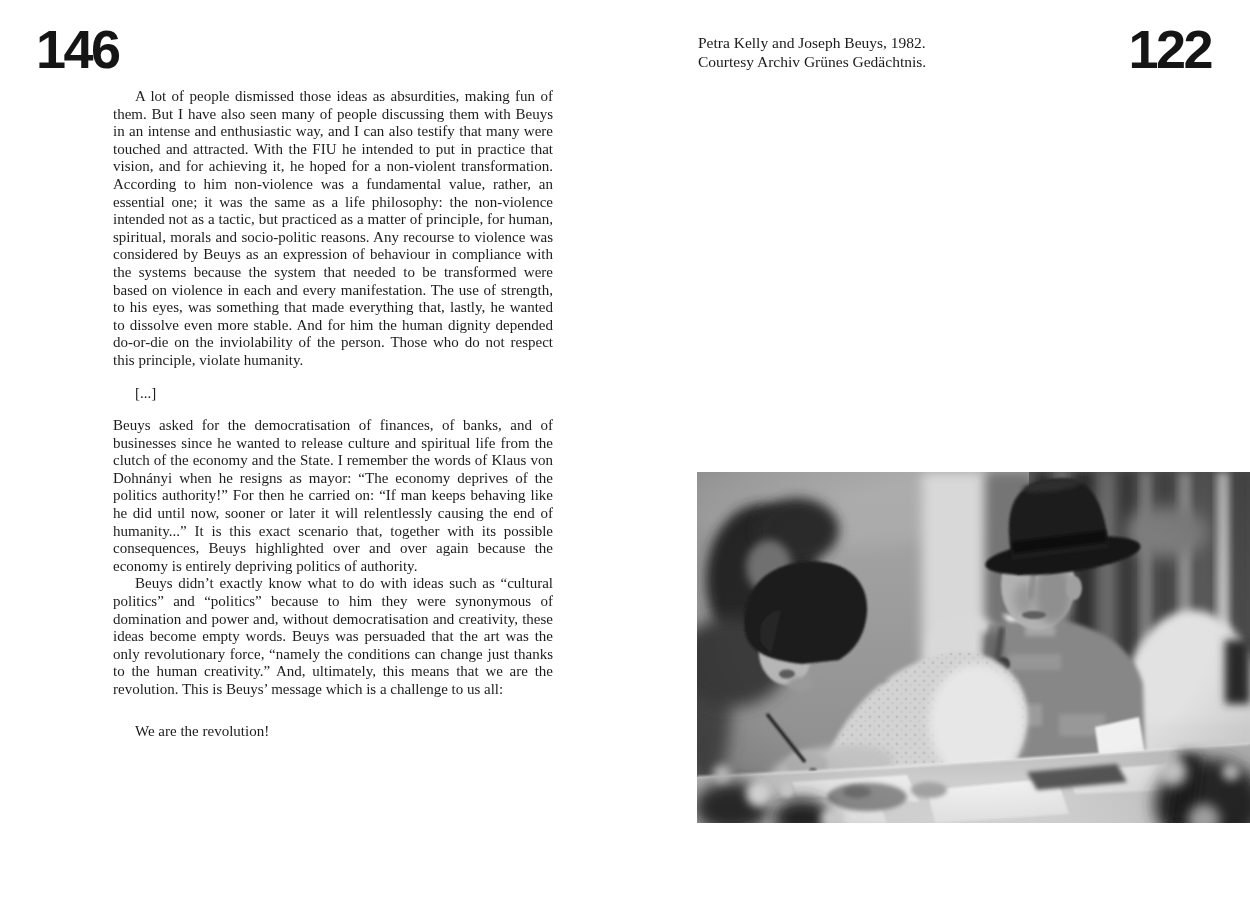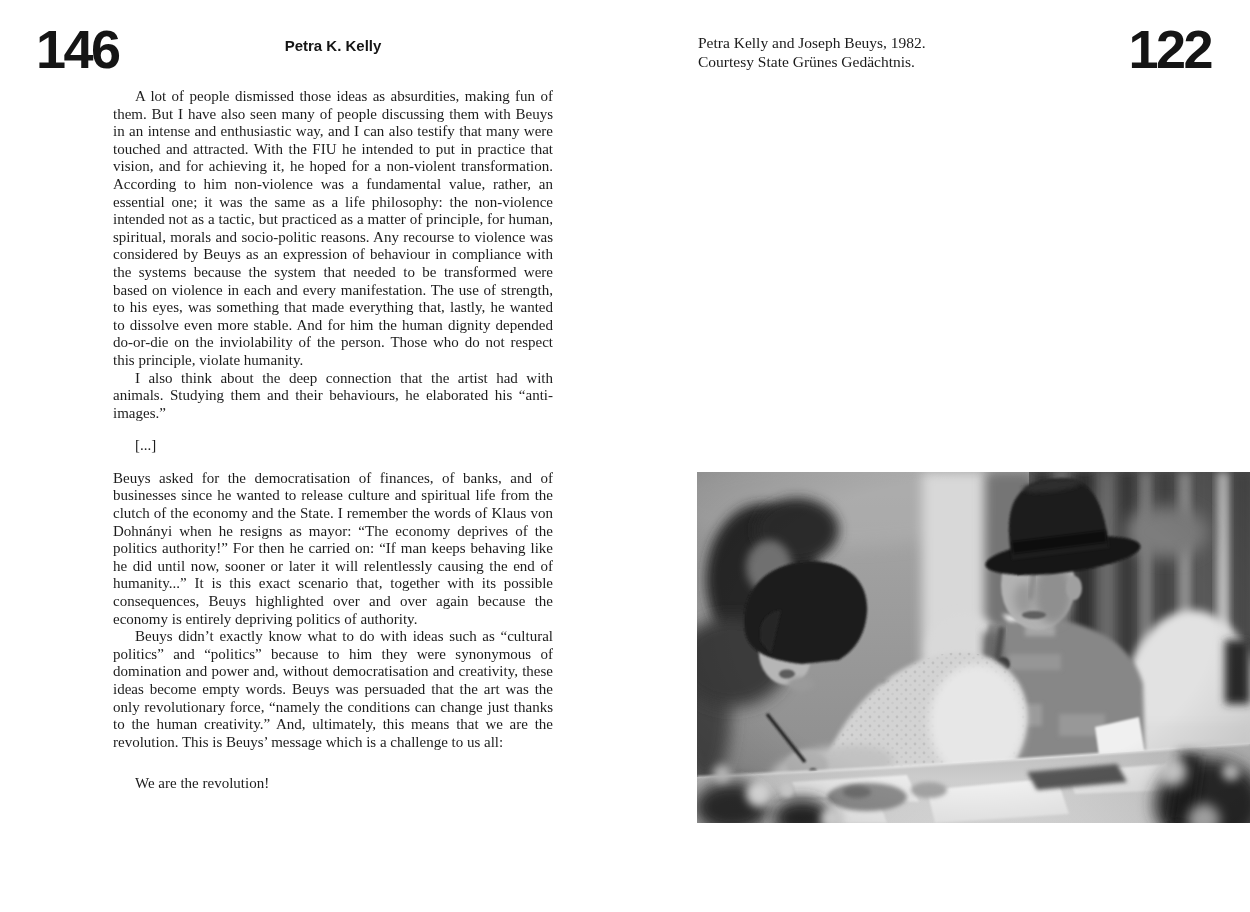--- a/index.html
+++ b/index.html
@@ -35,35 +35,33 @@
     position:absolute;left:72px;top:472px;width:553px;height:351px;margin:0;
     overflow:hidden;background:#8f8f8f;
   }
   .photo svg{display:block;width:100%;height:100%;}
 </style>
 </head>
 <body>
 
 <section class="page page-left">
   <div class="folio folio-left">146</div>
-  <div class="running-header">Petra K. Kelly</div>
   <div class="text-block">
     <p class="para indent">A lot of people dismissed those ideas as absurdities, making fun of them. But I have also seen many of people discussing them with Beuys in an intense and enthusiastic way, and I can also testify that many were touched and attracted. With the FIU he intended to put in practice that vision, and for achieving it, he hoped for a non-violent transformation. According to him non-violence was a fundamental value, rather, an essential one; it was the same as a life philosophy: the non-violence intended not as a tactic, but practiced as a matter of principle, for human, spiritual, morals and socio-politic reasons. Any recourse to violence was considered by Beuys as an expression of behaviour in compliance with the systems because the system that needed to be transformed were based on violence in each and every manifestation. The use of strength, to his eyes, was something that made everything that, lastly, he wanted to dissolve even more stable. And for him the human dignity depended do-or-die on the inviolability of the person. Those who do not respect this principle, violate humanity.</p>
-    <p class="para indent">I also think about the deep connection that the artist had with animals. Studying them and their behaviours, he elaborated his “anti-images.”</p>
     <p class="para ellipsis-mark">[...]</p>
     <p class="para">Beuys asked for the democratisation of finances, of banks, and of businesses since he wanted to release culture and spiritual life from the clutch of the economy and the State. I remember the words of Klaus von Dohnányi when he resigns as mayor: “The economy deprives of the politics authority!” For then he carried on: “If man keeps behaving like he did until now, sooner or later it will relentlessly causing the end of humanity...” It is this exact scenario that, together with its possible consequences, Beuys highlighted over and over again because the economy is entirely depriving politics of authority.</p>
     <p class="para indent">Beuys didn’t exactly know what to do with ideas such as “cultural politics” and “politics” because to him they were synonymous of domination and power and, without democratisation and creativity, these ideas become empty words. Beuys was persuaded that the art was the only revolutionary force, “namely the conditions can change just thanks to the human creativity.” And, ultimately, this means that we are the revolution. This is Beuys’ message which is a challenge to us all:</p>
     <p class="para closing-line">We are the revolution!</p>
   </div>
 </section>
 
 <section class="page page-right">
   <div class="caption">
     <div>Petra Kelly and Joseph Beuys, 1982.</div>
-    <div>Courtesy State Grünes Gedächtnis.</div>
+    <div>Courtesy Archiv Grünes Gedächtnis.</div>
   </div>
   <div class="folio folio-right">122</div>
 
   <figure class="photo" role="img" aria-label="Black-and-white photograph of Petra Kelly and Joseph Beuys seated at a conference table; Kelly leans forward holding a pen, Beuys wears his felt hat and fishing vest; papers and blurred objects in the foreground.">
     <svg viewBox="0 0 553 351" preserveAspectRatio="none" xmlns="http://www.w3.org/2000/svg">
       <defs>
         <filter id="b1" x="-30%" y="-30%" width="160%" height="160%">
             <feGaussianBlur stdDeviation="1"></feGaussianBlur>
           </filter>
         <filter id="b2" x="-30%" y="-30%" width="160%" height="160%">

